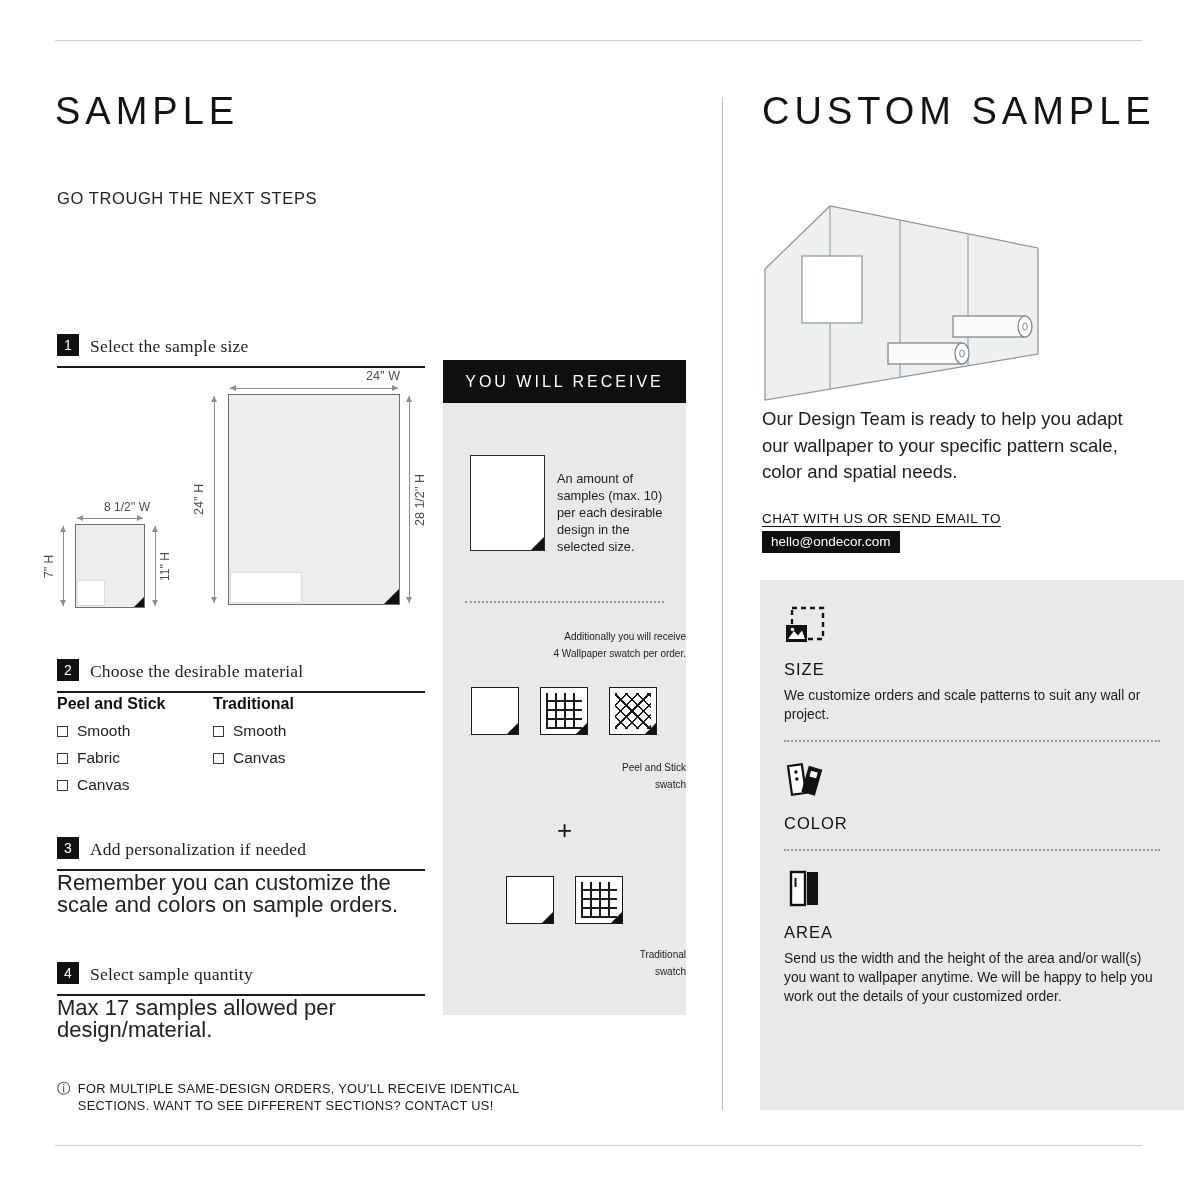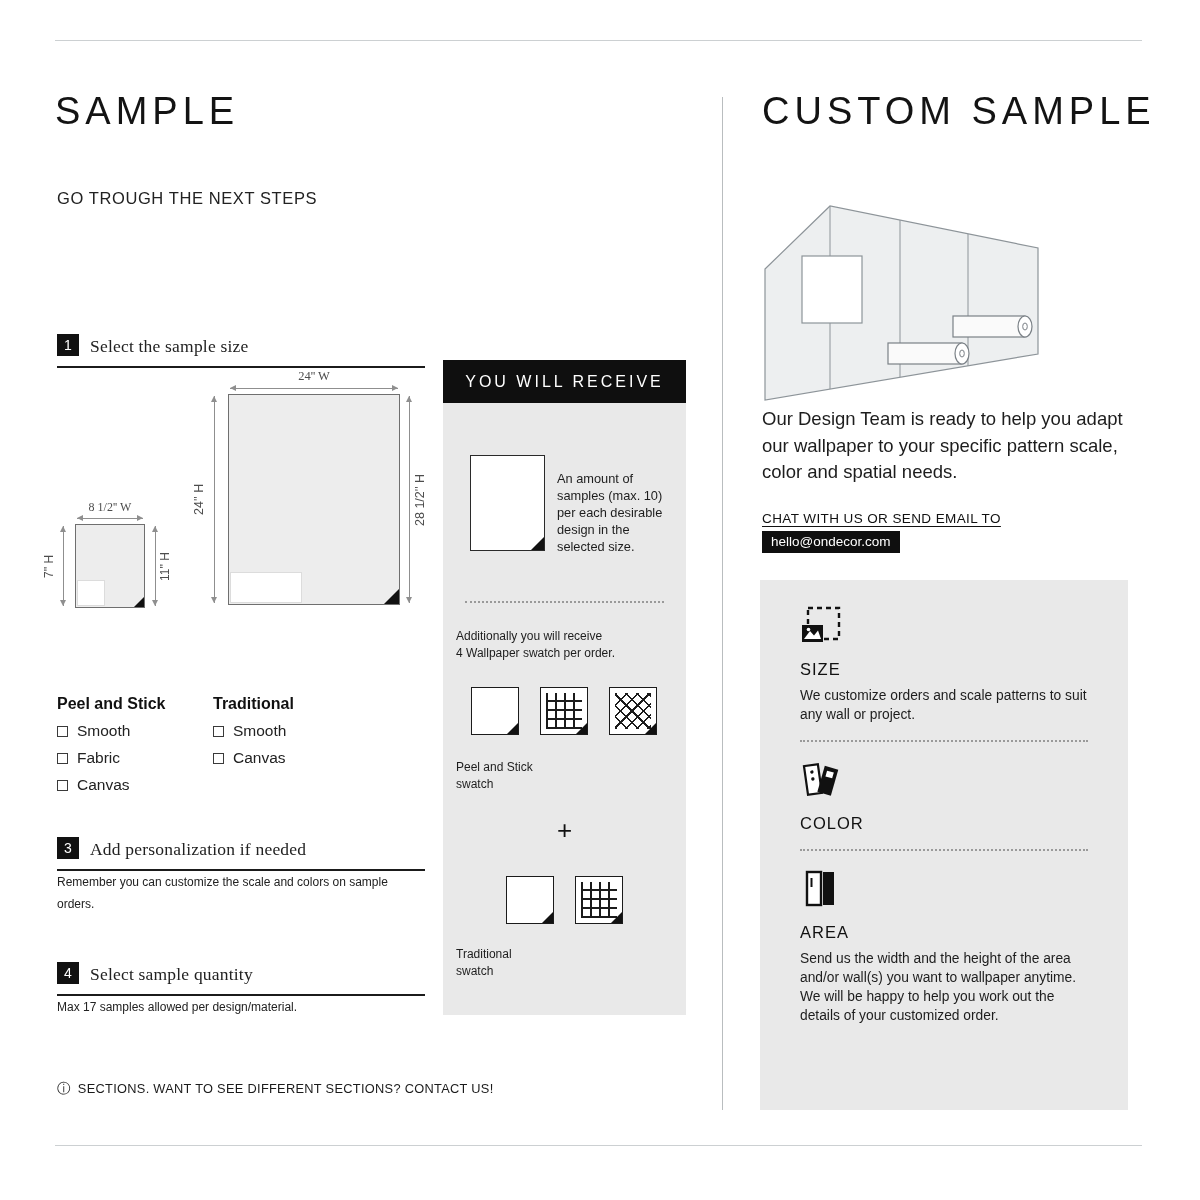--- a/index.html
+++ b/index.html
@@ -22,68 +22,68 @@
   
   .sample-rect { position:absolute; background:#ededed; border:1px solid #6f6f6f; }
   .subrect { position:absolute; left:1px; bottom:1px; background:#fff; border:1px solid #dcdcdc; }
   .fold { position:absolute; right:0; bottom:0; width:0; height:0; border-style:solid; }
   .f15 { border-width:0 0 15px 15px; border-color:transparent transparent #111 transparent; }
   .f10 { border-width:0 0 10px 10px; border-color:transparent transparent #111 transparent; }
   .f13 { border-width:0 0 13px 13px; border-color:transparent transparent #111 transparent; }
   .f11 { border-width:0 0 11px 11px; border-color:transparent transparent #111 transparent; }
 
   .dim-label { position:absolute; font-size:12.5px; color:#4d4d4d; }
-  .dim-label.h { text-align:center;font-family:Liberation Serif, serif; }
+  .dim-label.h { text-align:right; }
   .vlabel { writing-mode:vertical-rl; transform:rotate(180deg); text-align:center; width:16px; white-space:nowrap; }
 
   .dimline-h { position:absolute; height:0; border-top:1px solid #8f8f8f; }
   .dimline-h::before, .dimline-h::after { content:""; position:absolute; top:-4px; border-top:3.5px solid transparent; border-bottom:3.5px solid transparent; }
   .dimline-h::before { left:0; border-right:6px solid #8f8f8f; }
   .dimline-h::after { right:0; border-left:6px solid #8f8f8f; }
   .dimline-v { position:absolute; width:0; border-left:1px solid #8f8f8f; }
   .dimline-v::before, .dimline-v::after { content:""; position:absolute; left:-4px; border-left:3.5px solid transparent; border-right:3.5px solid transparent; }
   .dimline-v::before { top:0; border-bottom:6px solid #8f8f8f; }
   .dimline-v::after { bottom:0; border-top:6px solid #8f8f8f; }
 
   
   .mat-col { position:absolute; }
   .mat-title { font-size:16px; font-weight:bold; color:#111; }
   .mat-opt { margin-top:9px; font-size:15.5px; color:#222; display:flex; align-items:center; }
   .cb { display:inline-block; width:11px; height:11px; border:1px solid #3a3a3a; margin-right:9px; background:#fff; flex:0 0 auto; }
 
-  .note { position:absolute; font-size:12px; line-height:21.5px; color:#222; }
+  .note { position:absolute; font-size:22px; line-height:21.5px; color:#222; }
 
   .footnote { position:absolute; left:57px; top:1081px; width:490px; display:flex; font-size:12.8px; line-height:16.5px; letter-spacing:0.3px; color:#1b1b1b; }
   .footnote .i { margin-right:7px; font-size:13.5px; }
 
   
   .includes { position:absolute; left:443px; top:97px; width:243px; background:#e9e9e9; border-left:3px solid #111; padding:14px 12px 16px 16px; }
   .includes-title { font-size:14.5px; font-weight:bold; letter-spacing:0.2px; margin-bottom:8px; color:#111; }
   .includes-item { font-size:13.8px; line-height:18.5px; padding-left:9px; text-indent:-9px; color:#1d1d1d; }
   .includes-item::before { content:"- "; }
 
   .receive-panel { position:absolute; left:443px; top:360px; width:243px; height:655px; background:#e9e9e9; }
   .receive-header { height:43px; background:#0f0f0f; color:#fff; display:flex; align-items:center; justify-content:center; font-size:16px; letter-spacing:3px; }
   .sheet { position:absolute; left:27px; top:95px; width:75px; height:96px; background:#fff; border:1px solid #2a2a2a; }
   .receive-text { position:absolute; left:114px; top:110px; width:122px; font-size:12.8px; line-height:17px; color:#1d1d1d; }
   .dotted { border-top:2px dotted #9a9a9a; }
-  .center-note { position:absolute; left:0; right:0; text-align:left; font-size:12px; line-height:17px; color:#1d1d1d;padding-left:13px; }
+  .center-note { position:absolute; left:0; right:0; text-align:right; font-size:10px; line-height:17px; color:#1d1d1d; }
   .swatch-row { position:absolute; display:flex; gap:21px; }
   .swatch { position:relative; width:48px; height:48px; background:#fff; border:1.5px solid #1b1b1b; }
   .pattern { position:absolute; left:5px; right:5px; top:5px; bottom:5px; }
   .pattern.grid { background-image:repeating-linear-gradient(0deg,#1b1b1b 0 1.5px,transparent 1.5px 9px),repeating-linear-gradient(90deg,#1b1b1b 0 1.5px,transparent 1.5px 9px); }
   .pattern.cross { background-image:repeating-linear-gradient(45deg,#1b1b1b 0 1.5px,transparent 1.5px 8px),repeating-linear-gradient(135deg,#1b1b1b 0 1.5px,transparent 1.5px 8px); }
   .plus { position:absolute; left:0; right:0; text-align:center; font-size:26px; font-weight:400; color:#111; }
 
   
   .custom-intro { position:absolute; left:762px; top:406px; width:368px; font-size:18.5px; line-height:26.5px; color:#1d1d1d; }
   .chat-label { position:absolute; left:762px; top:511px; font-size:13.5px; letter-spacing:0.4px; color:#111; text-decoration:underline; text-underline-offset:3px; }
   .email-badge { position:absolute; left:762px; top:531px; background:#0f0f0f; color:#fff; font-size:13.5px; padding:3px 9px 4px; cursor:pointer; }
 
-  .features-panel { position:absolute; left:760px; top:580px; width:368px; height:530px; background:#e9e9e9; padding:26px 40px; }
+  .features-panel { position:absolute; left:760px; top:580px; width:424px; height:530px; background:#e9e9e9; padding:26px 24px; }
   .feature-icon { margin-bottom:10px; }
   .feature-heading { font-size:16.5px; letter-spacing:1px; color:#111; margin-bottom:7px; }
   .feature-text { font-size:13.8px; line-height:19px; color:#1d1d1d; }
   .feature-sep { border-top:2px dotted #9a9a9a; margin:16px 0 18px; }
 
   .house-wrap { position:absolute; left:755px; top:196px; width:290px; height:210px; }
 </style>
 </head>
 <body>
 
@@ -118,20 +118,23 @@
   <div class="dimline-h" style="left:77px;top:518px;width:66px"></div>
   <div class="sample-rect" style="left:75px;top:524px;width:70px;height:84px">
     <div class="subrect" style="width:28px;height:26px"></div>
     <div class="fold f10"></div>
   </div>
   <div class="dimline-v" style="left:63px;top:526px;height:80px"></div>
   <div class="dim-label vlabel" style="left:42px;top:526px;height:80px;font-size:12px">7'' H</div>
   <div class="dimline-v" style="left:155px;top:526px;height:80px"></div>
   <div class="dim-label vlabel" style="left:158px;top:526px;height:80px;font-size:12px">11'' H</div>
 
+  <div class="step" style="left:57px;top:659px">
+    <span class="step-num">2</span><span class="step-label">Choose the desirable material</span>
+  </div>
 
   <div class="mat-col" style="left:57px;top:695px">
     <div class="mat-title">Peel and Stick</div>
     <div class="mat-opt">
       <span class="cb"></span>
       <span>Smooth</span>
     </div>
     <div class="mat-opt">
       <span class="cb"></span>
       <span>Fabric</span>
@@ -160,20 +163,21 @@
   <div class="note" style="left:57px;top:872px;width:350px">Remember you can customize the scale and colors on sample orders.</div>
 
   <div class="step" style="left:57px;top:962px">
     <span class="step-num">4</span><span class="step-label">Select sample quantity</span>
   </div>
   <div class="note" style="left:57px;top:997px;width:390px">Max 17 samples allowed per design/material.</div>
 
   <div class="footnote">
     <span class="i">ⓘ</span>
     <span>
+      <span style="display:block">FOR MULTIPLE SAME-DESIGN ORDERS, YOU'LL RECEIVE IDENTICAL</span>
       <span style="display:block">SECTIONS. WANT TO SEE DIFFERENT SECTIONS? CONTACT US!</span>
     </span>
   </div>
 
 
   <div class="receive-panel">
     <div class="receive-header">YOU WILL RECEIVE</div>
 
     <div class="sheet">
       <div class="fold f13"></div>

